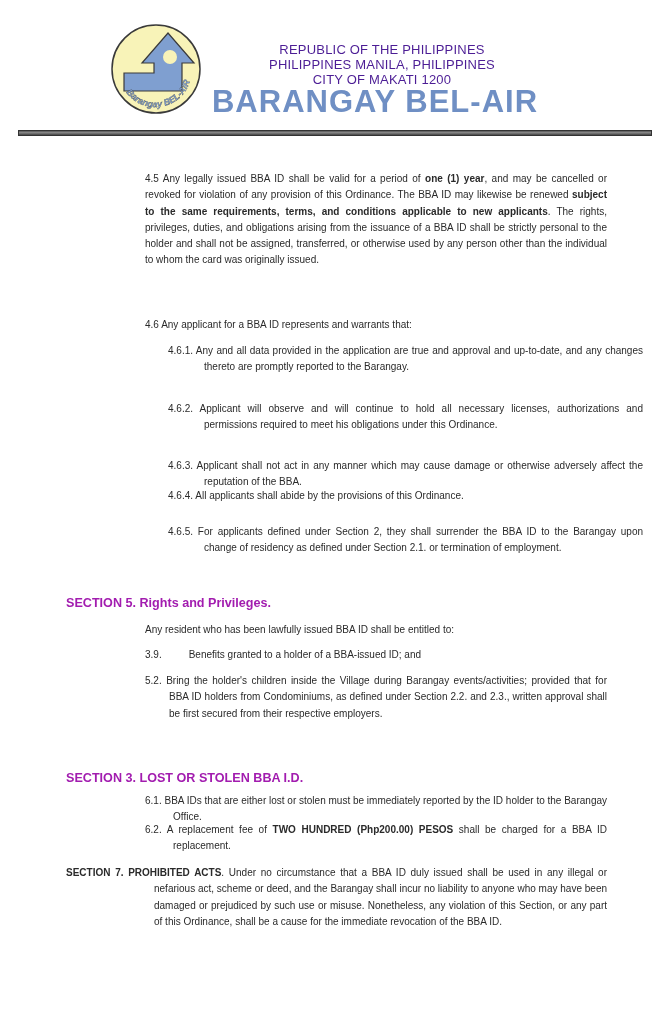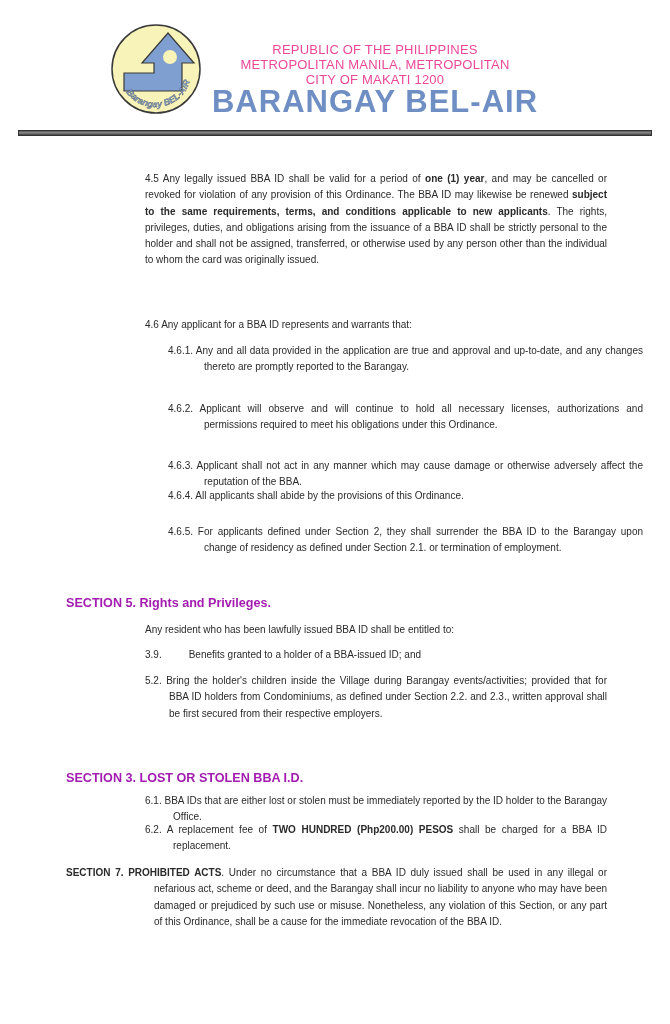--- a/index.html
+++ b/index.html
@@ -4,22 +4,22 @@
 <style>
   html, body { margin: 0; padding: 0; background: #ffffff; }
   body {
     width: 670px; height: 1024px; position: relative; overflow: hidden;
     font-family: "Liberation Sans", sans-serif; color: #2a2a2a;
   }
   .abs { position: absolute; }
   
   #logo { left: 110px; top: 23px; width: 92px; height: 92px; }
   .hdr-line {
-    left: 180px; width: 390px; text-align: center;
-    font-size: 13px; letter-spacing: 0.2px; color: #ec4899;
+    left: 187px; width: 390px; text-align: center;
+    font-size: 13px; letter-spacing: 0.2px; color: #4c1d95;
   }
   #hdr1 { top: 42px; }
   #hdr2 { top: 57px; }
   #hdr3 { top: 72px; }
   #brand {
     left: 200px; top: 84px; width: 350px; text-align: center;
     font-size: 31px; font-weight: bold; color: #6f8fc4; letter-spacing: 1px;
     font-family: "Liberation Sans", sans-serif;
   }
   #rule {
@@ -62,21 +62,21 @@
 
     <path d="M14 50 L14 68 L72 68 L72 40 L84 40 L58 10 L32 40 L44 40 L44 50 Z" fill="#7f9fd0" stroke="#3a3a3a" stroke-width="1.2"></path>
     <circle cx="60" cy="34" r="7" fill="#f8f3b8"></circle>
     <path id="ringpath" d="M14 66 A36 36 0 0 0 80 58" fill="none"></path>
     <text font-family="Liberation Sans, sans-serif" font-size="9" font-style="italic" font-weight="bold" fill="#7f9fd0" stroke="#3a3a3a" stroke-width="0.25">
       <textPath href="#ringpath" startOffset="4">Barangay BEL-AIR</textPath>
     </text>
   </svg>
 </div>
 <div id="hdr1" class="abs hdr-line">REPUBLIC OF THE PHILIPPINES</div>
-<div id="hdr2" class="abs hdr-line">METROPOLITAN MANILA, METROPOLITAN</div>
+<div id="hdr2" class="abs hdr-line">PHILIPPINES MANILA, PHILIPPINES</div>
 <div id="hdr3" class="abs hdr-line">CITY OF MAKATI 1200</div>
 <div id="brand" class="abs">BARANGAY BEL-AIR</div>
 <div id="rule" class="abs"></div>
 
 <div id="p45" class="abs p">
   <span>4.5 Any legally issued BBA ID shall be valid for a period of </span><b>one (1) year</b><span>, and may be cancelled or revoked for violation of any provision of this Ordinance. The BBA ID may likewise be renewed </span><b>subject to the same requirements, terms, and conditions applicable to new applicants</b><span>. The rights, privileges, duties, and obligations arising from the issuance of a BBA ID shall be strictly personal to the holder and shall not be assigned, transferred, or otherwise used by any person other than the individual to whom the card was originally issued.</span>
 </div>
 
 <div id="p46" class="abs p">4.6  Any applicant for a BBA ID represents and warrants that:</div>
 <div id="p461" class="abs p sub hang"><span>4.6.1.</span> <span> Any and all data provided in the application are true and approval and up-to-date,  and any changes thereto are promptly reported to the Barangay.</span></div>

